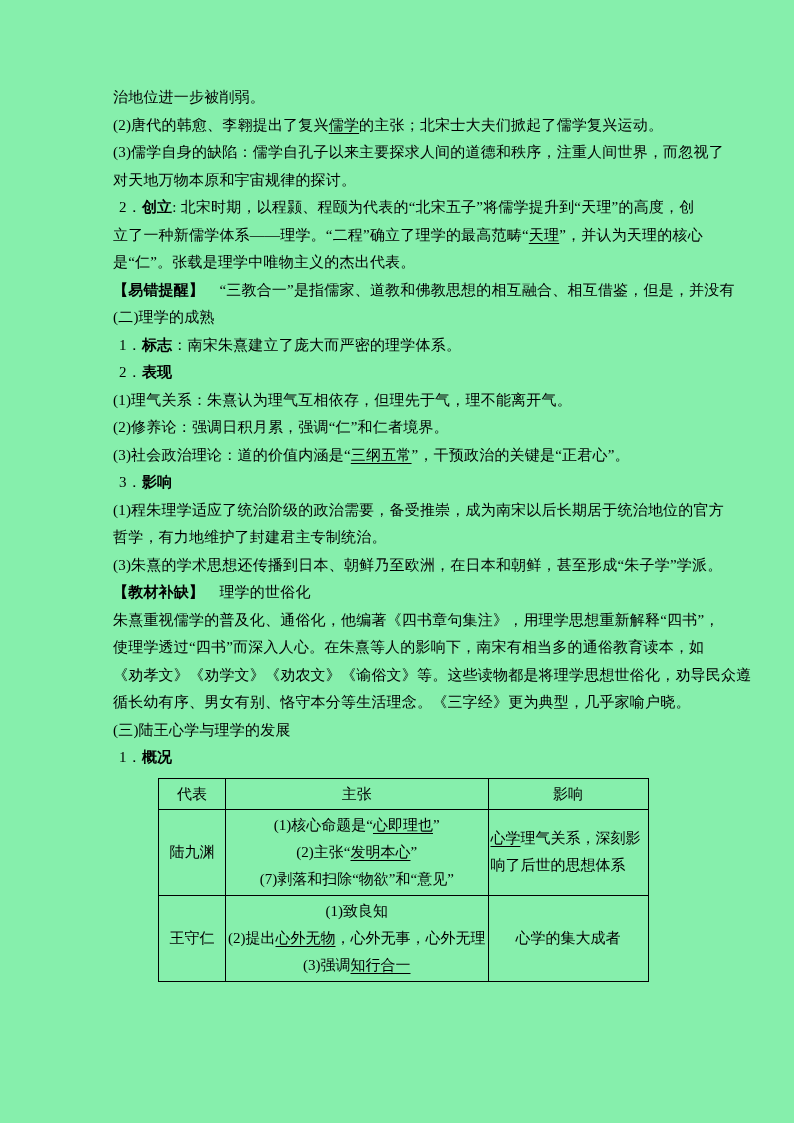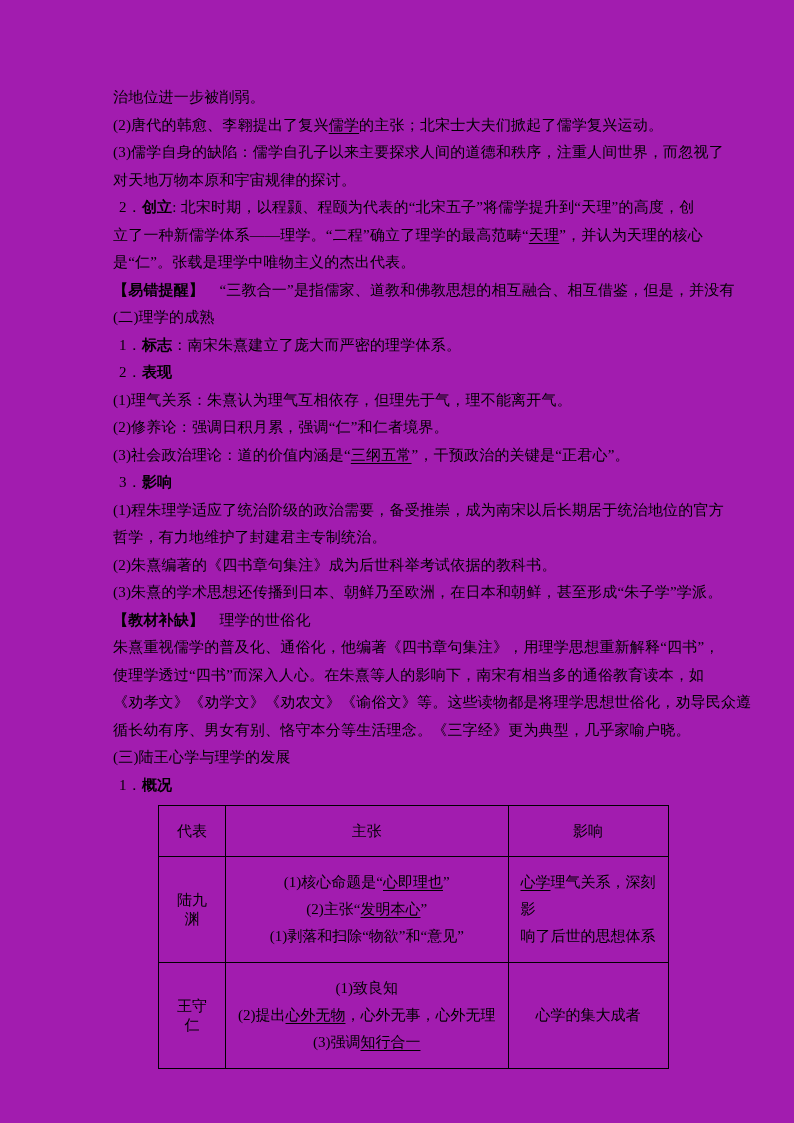--- a/index.html
+++ b/index.html
@@ -5,21 +5,21 @@
   html,body{margin:0;padding:0;}
   body{
     background:#888;
     font-family:"Liberation Serif","DejaVu Serif",serif;
   }
   .page{
     position:relative;
     width:794px;
     height:1123px;
     margin:0 auto;
-    background:#a21caf;
+    background:#86efac;
     color:#000000;
     overflow:hidden;
   }
   .content{
     position:absolute;
     left:113px;
     top:84px;
     width:572px;
   }
   .line{
@@ -36,21 +36,21 @@
     border-collapse:collapse;
     margin-left:45px;
     margin-top:6px;
     table-layout:fixed;
     font-size:15px;
   }
   table.summary th,
   table.summary td{
     border:1px solid #000;
     font-weight:normal;
-    padding:12px;
+    padding:2px;
     vertical-align:middle;
   }
   col.c-name{width:67px;}
   col.c-claims{width:255px;}
   col.c-influence{width:160px;}
   table.summary th{
     height:26px;
     text-align:center;
     line-height:26px;
   }
@@ -77,21 +77,20 @@
         <div class="line"><span class="b">【易错提醒】</span><span>　“三教合一”是指儒家、道教和佛教思想的相互融合、相互借鉴，但是，并没有</span></div>
         <div class="line"><span>(二)理学的成熟</span></div>
         <div class="line indent"><span>1．</span><span class="b">标志</span><span>：南宋朱熹建立了庞大而严密的理学体系。</span></div>
         <div class="line indent"><span>2．</span><span class="b">表现</span></div>
         <div class="line"><span>(1)理气关系：朱熹认为理气互相依存，但理先于气，理不能离开气。</span></div>
         <div class="line"><span>(2)修养论：强调日积月累，强调“仁”和仁者境界。</span></div>
         <div class="line"><span>(3)社会政治理论：道的价值内涵是“</span><span class="u">三纲五常</span><span>”，干预政治的关键是“正君心”。</span></div>
         <div class="line indent"><span>3．</span><span class="b">影响</span></div>
         <div class="line"><span>(1)程朱理学适应了统治阶级的政治需要，备受推崇，成为南宋以后长期居于统治地位的官方</span></div>
         <div class="line"><span>哲学，有力地维护了封建君主专制统治。</span></div>
-        <div class="line"><span>(2)朱熹编著的《四书章句集注》成为后世科举考试依据的教科书。</span></div>
         <div class="line"><span>(3)朱熹的学术思想还传播到日本、朝鲜乃至欧洲，在日本和朝鲜，甚至形成“朱子学”学派。</span></div>
         <div class="line"><span class="b">【教材补缺】</span><span>　理学的世俗化</span></div>
         <div class="line"><span>朱熹重视儒学的普及化、通俗化，他编著《四书章句集注》，用理学思想重新解释“四书”，</span></div>
         <div class="line"><span>使理学透过“四书”而深入人心。在朱熹等人的影响下，南宋有相当多的通俗教育读本，如</span></div>
         <div class="line"><span>《劝孝文》《劝学文》《劝农文》《谕俗文》等。这些读物都是将理学思想世俗化，劝导民众遵</span></div>
         <div class="line"><span>循长幼有序、男女有别、恪守本分等生活理念。《三字经》更为典型，几乎家喻户晓。</span></div>
         <div class="line"><span>(三)陆王心学与理学的发展</span></div>
         <div class="line indent"><span>1．</span><span class="b">概况</span></div>
       </div>
     <table class="summary">
@@ -106,21 +105,21 @@
           <th>主张</th>
           <th>影响</th>
         </tr>
       </thead>
       <tbody>
           <tr>
             <td class="name-cell">陆九渊</td>
             <td class="claims-cell">
               <div class="cell-line"><span>(1)核心命题是“</span><span class="u">心即理也</span><span>”</span></div>
               <div class="cell-line"><span>(2)主张“</span><span class="u">发明本心</span><span>”</span></div>
-              <div class="cell-line"><span>(1)剥落和扫除“物欲”和“意见”</span></div>
+              <div class="cell-line"><span>(7)剥落和扫除“物欲”和“意见”</span></div>
             </td>
             <td class="influence-cell">
               <div class="cell-line"><span class="u">心学</span><span>理气关系，深刻影</span></div>
               <div class="cell-line"><span>响了后世的思想体系</span></div>
             </td>
           </tr>
           <tr>
             <td class="name-cell">王守仁</td>
             <td class="claims-cell">
               <div class="cell-line"><span>(1)致良知</span></div>

